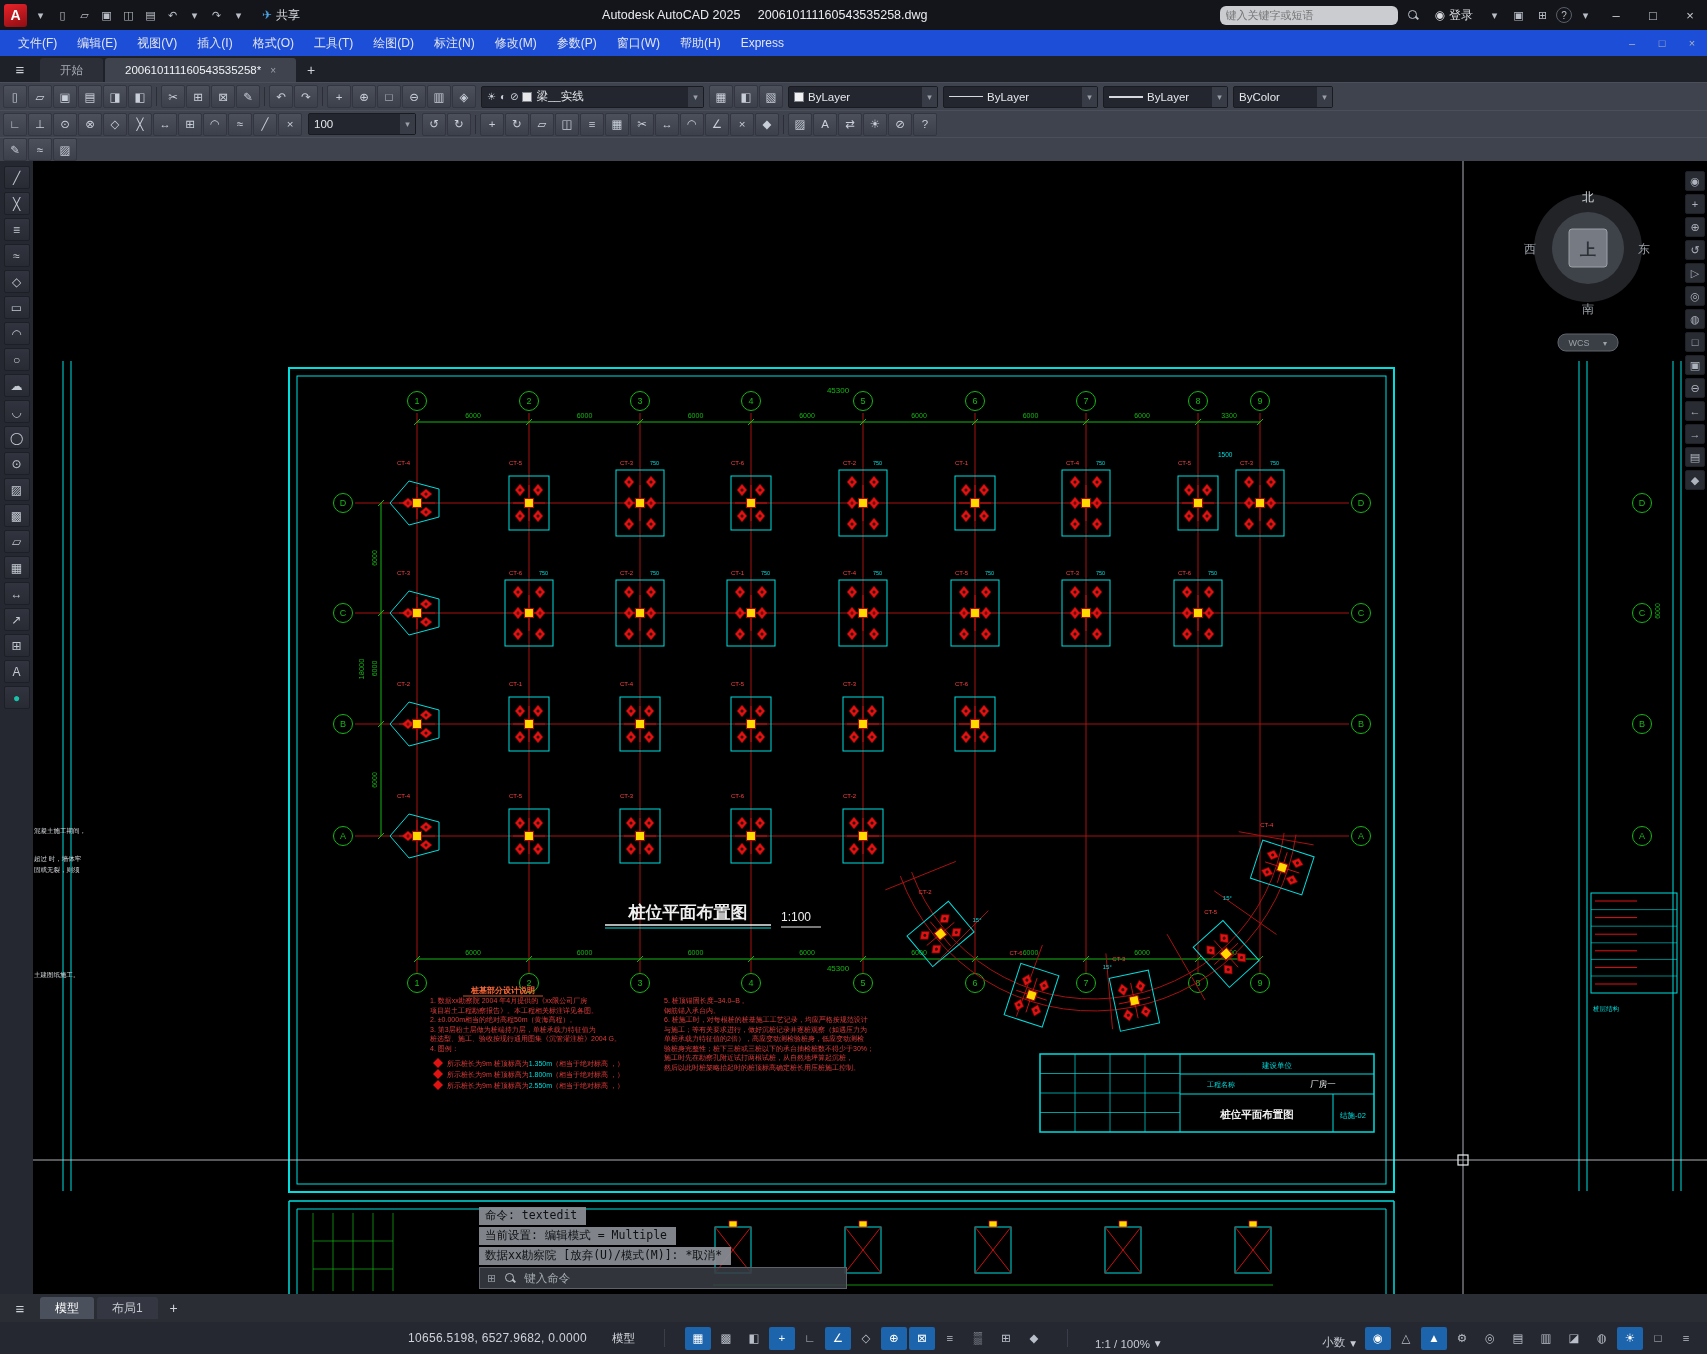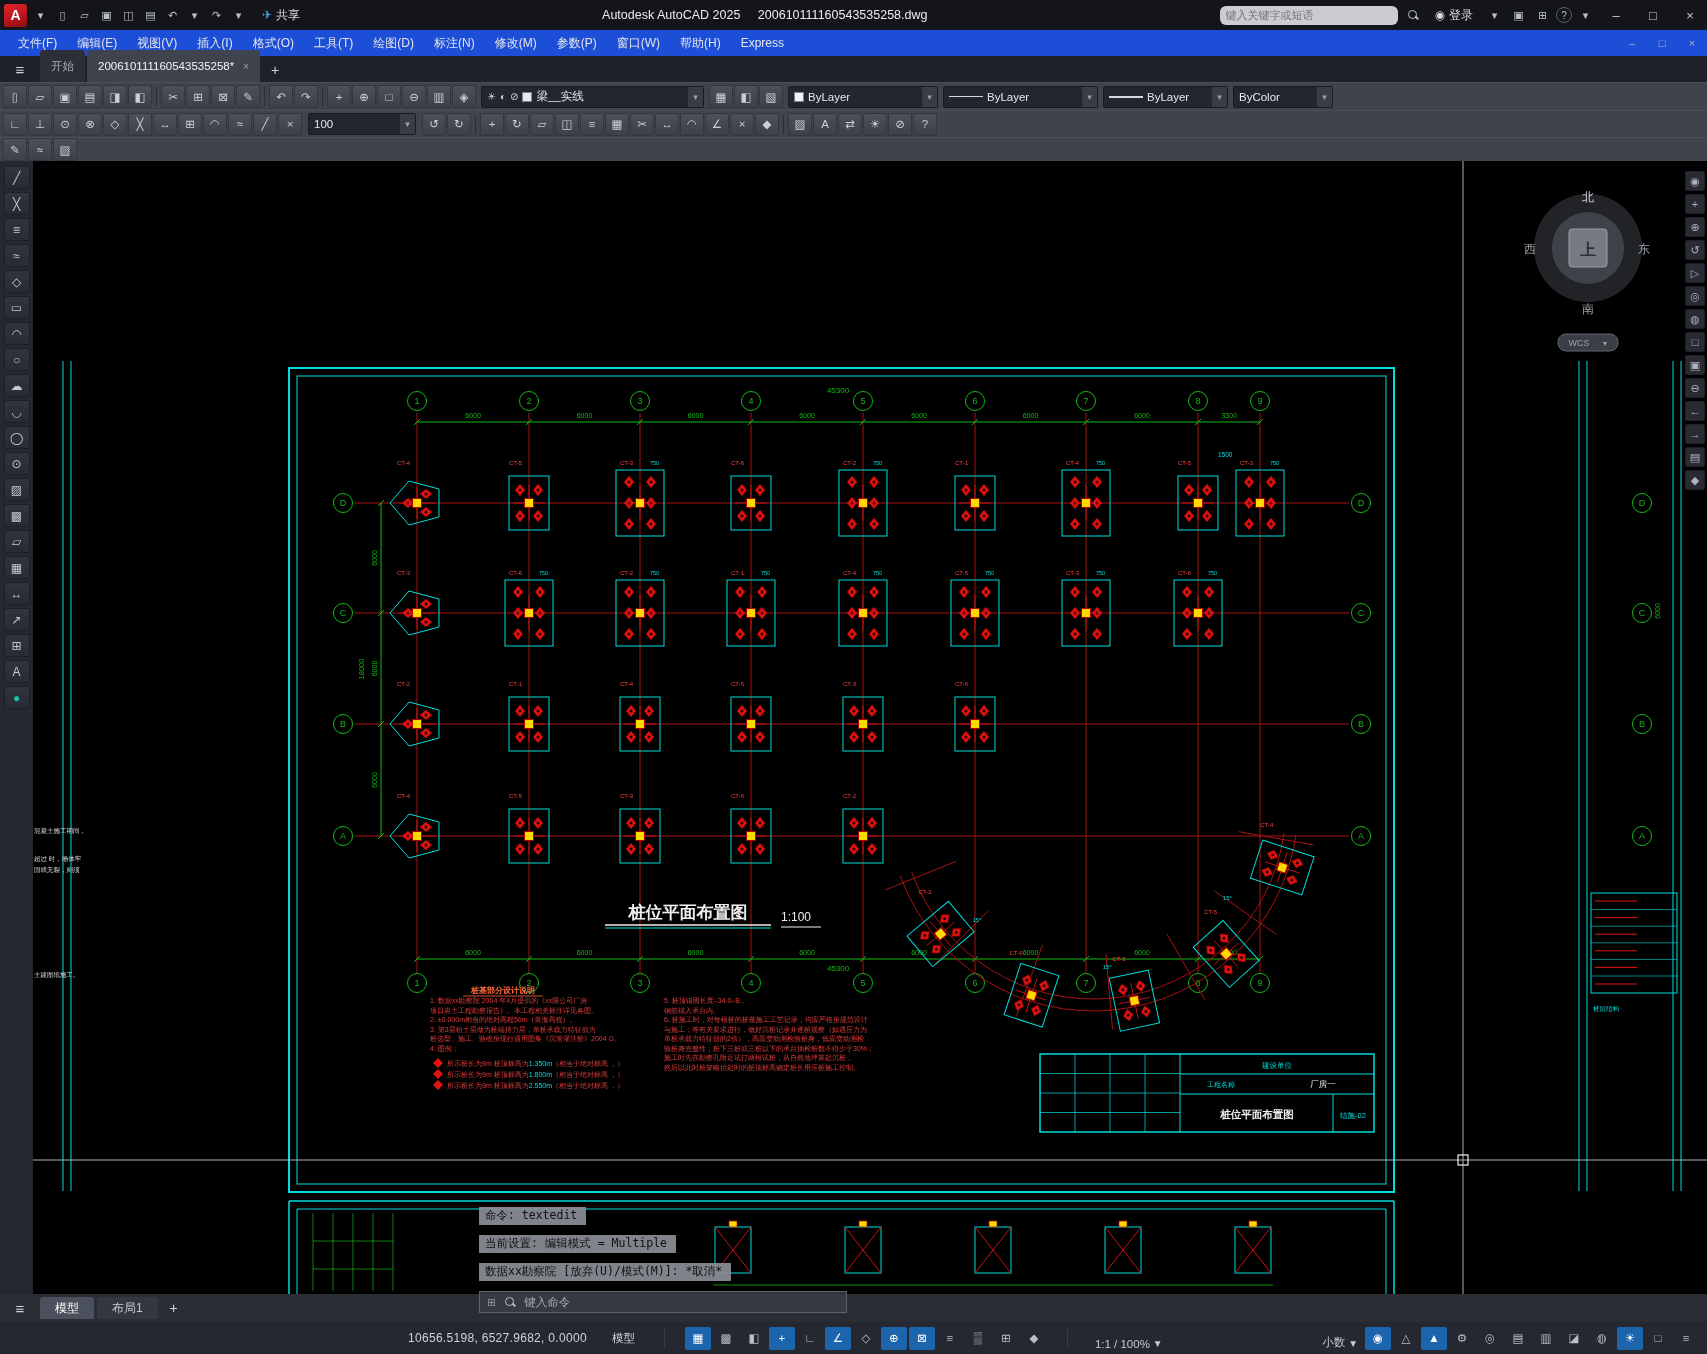--- a/index.html
+++ b/index.html
@@ -23,21 +23,21 @@
   .login{display:flex;align-items:center;gap:4px;font-size:12px;color:#d8dbe0;padding:0 8px}
   .win-btn{width:34px;height:30px;display:flex;align-items:center;justify-content:center;color:#c7ccd2;font-size:13px}
   
   .menubar{height:26px;background:#1d4ed8;display:flex;align-items:center;font-size:12px;color:#e3e5ea;padding-left:8px}
   .menu-item{padding:0 10px;height:100%;display:flex;align-items:center;white-space:nowrap}
   .menubar .spacer{flex:1}
   .mini-btn{width:30px;height:24px;display:flex;align-items:center;justify-content:center;color:#aeb4bc;font-size:11px}
   
   .filetabs{height:26px;background:#1f2128;display:flex;align-items:flex-end;gap:2px;padding-left:2px}
   .burger{width:36px;height:26px;display:flex;align-items:center;justify-content:center;color:#cfd3da;font-size:15px}
-  .ftab{height:32px;display:flex;align-items:center;padding:0 11px;font-size:11.5px;background:#2c2f38;color:#a8adb6;border-radius:3px 3px 0 0;white-space:nowrap}
+  .ftab{height:24px;display:flex;align-items:center;padding:0 20px;font-size:11.5px;background:#2c2f38;color:#a8adb6;border-radius:3px 3px 0 0;white-space:nowrap}
   .ftab.active{background:#3e434e;color:#f0f2f5}
   .ftab .tclose{margin-left:9px;font-size:10px;color:#9aa0a8}
   .newtab{width:26px;height:24px;display:flex;align-items:center;justify-content:center;color:#cfd3da;font-size:14px}
   
   .toolbar{display:flex;align-items:center;background:#3f434d;border-top:1px solid #4b4f5a;padding:1px 3px;gap:1px}
   .t1{height:28px}.t2{height:27px}.t3{height:24px}
   .tool{width:24px;height:23px;background:linear-gradient(#4b505b,#3c404a);border:1px solid #333640;border-radius:2px;
     display:flex;align-items:center;justify-content:center;font-size:11.5px;color:#c9cfd8;flex:none}
   .tsep{width:1px;height:19px;background:#2b2e36;margin:0 3px;flex:none}
   .combo{height:22px;background:#23262e;border:1px solid #191b21;border-radius:2px;display:flex;align-items:center;
@@ -55,21 +55,21 @@
   .ptool{width:26px;height:23px;display:flex;align-items:center;justify-content:center;font-size:12px;color:#c3c9d2;
     background:linear-gradient(#31343e,#282b33);border:1px solid #1d1f26;border-radius:2px;flex:none}
   #cad{position:absolute;left:33px;top:0;z-index:1}
   #cad text{font-family:"Liberation Sans","DejaVu Sans",sans-serif}
   .navstrip{position:absolute;right:1px;top:10px;width:22px;display:flex;flex-direction:column;gap:3px;align-items:center;z-index:3}
   .nbtn{width:20px;height:20px;display:flex;align-items:center;justify-content:center;font-size:11px;color:#aeb4bd;
     background:#2d3039e6;border:1px solid #1f2128;border-radius:2px}
   
   .cmdwin{position:absolute;left:479px;top:1046px;z-index:5;font-size:11.5px}
   .cmdline{display:block;width:max-content;background:rgba(138,142,148,.93);color:#0e1013;
-    font-family:"DejaVu Sans Mono","Liberation Mono",monospace;padding:1px 9px 2px 6px;margin-bottom:10px}
+    font-family:"DejaVu Sans Mono","Liberation Mono",monospace;padding:1px 9px 2px 6px;margin-bottom:2px}
   .cmdprompt{display:flex;align-items:center;gap:7px;width:368px;height:22px;background:rgba(56,60,67,.88);
     border:1px solid #5c616a;padding:0 7px;color:#a6acb4}
   .cmdprompt .pg{color:#8e949c;font-size:11px}
   
   .layouttabs{height:28px;background:#2b2d35;display:flex;align-items:center;gap:3px;padding-left:3px;font-size:12px}
   .lburger{width:34px;height:28px;display:flex;align-items:center;justify-content:center;color:#cfd3da;font-size:15px}
   .ltab{padding:0 15px;height:22px;display:flex;align-items:center;background:#343741;color:#c3c8cf;border-radius:3px 3px 0 0}
   .ltab.active{background:#4a505c;color:#fff}
   .lplus{width:26px;height:22px;display:flex;align-items:center;justify-content:center;color:#cfd3da;font-size:14px}
   

